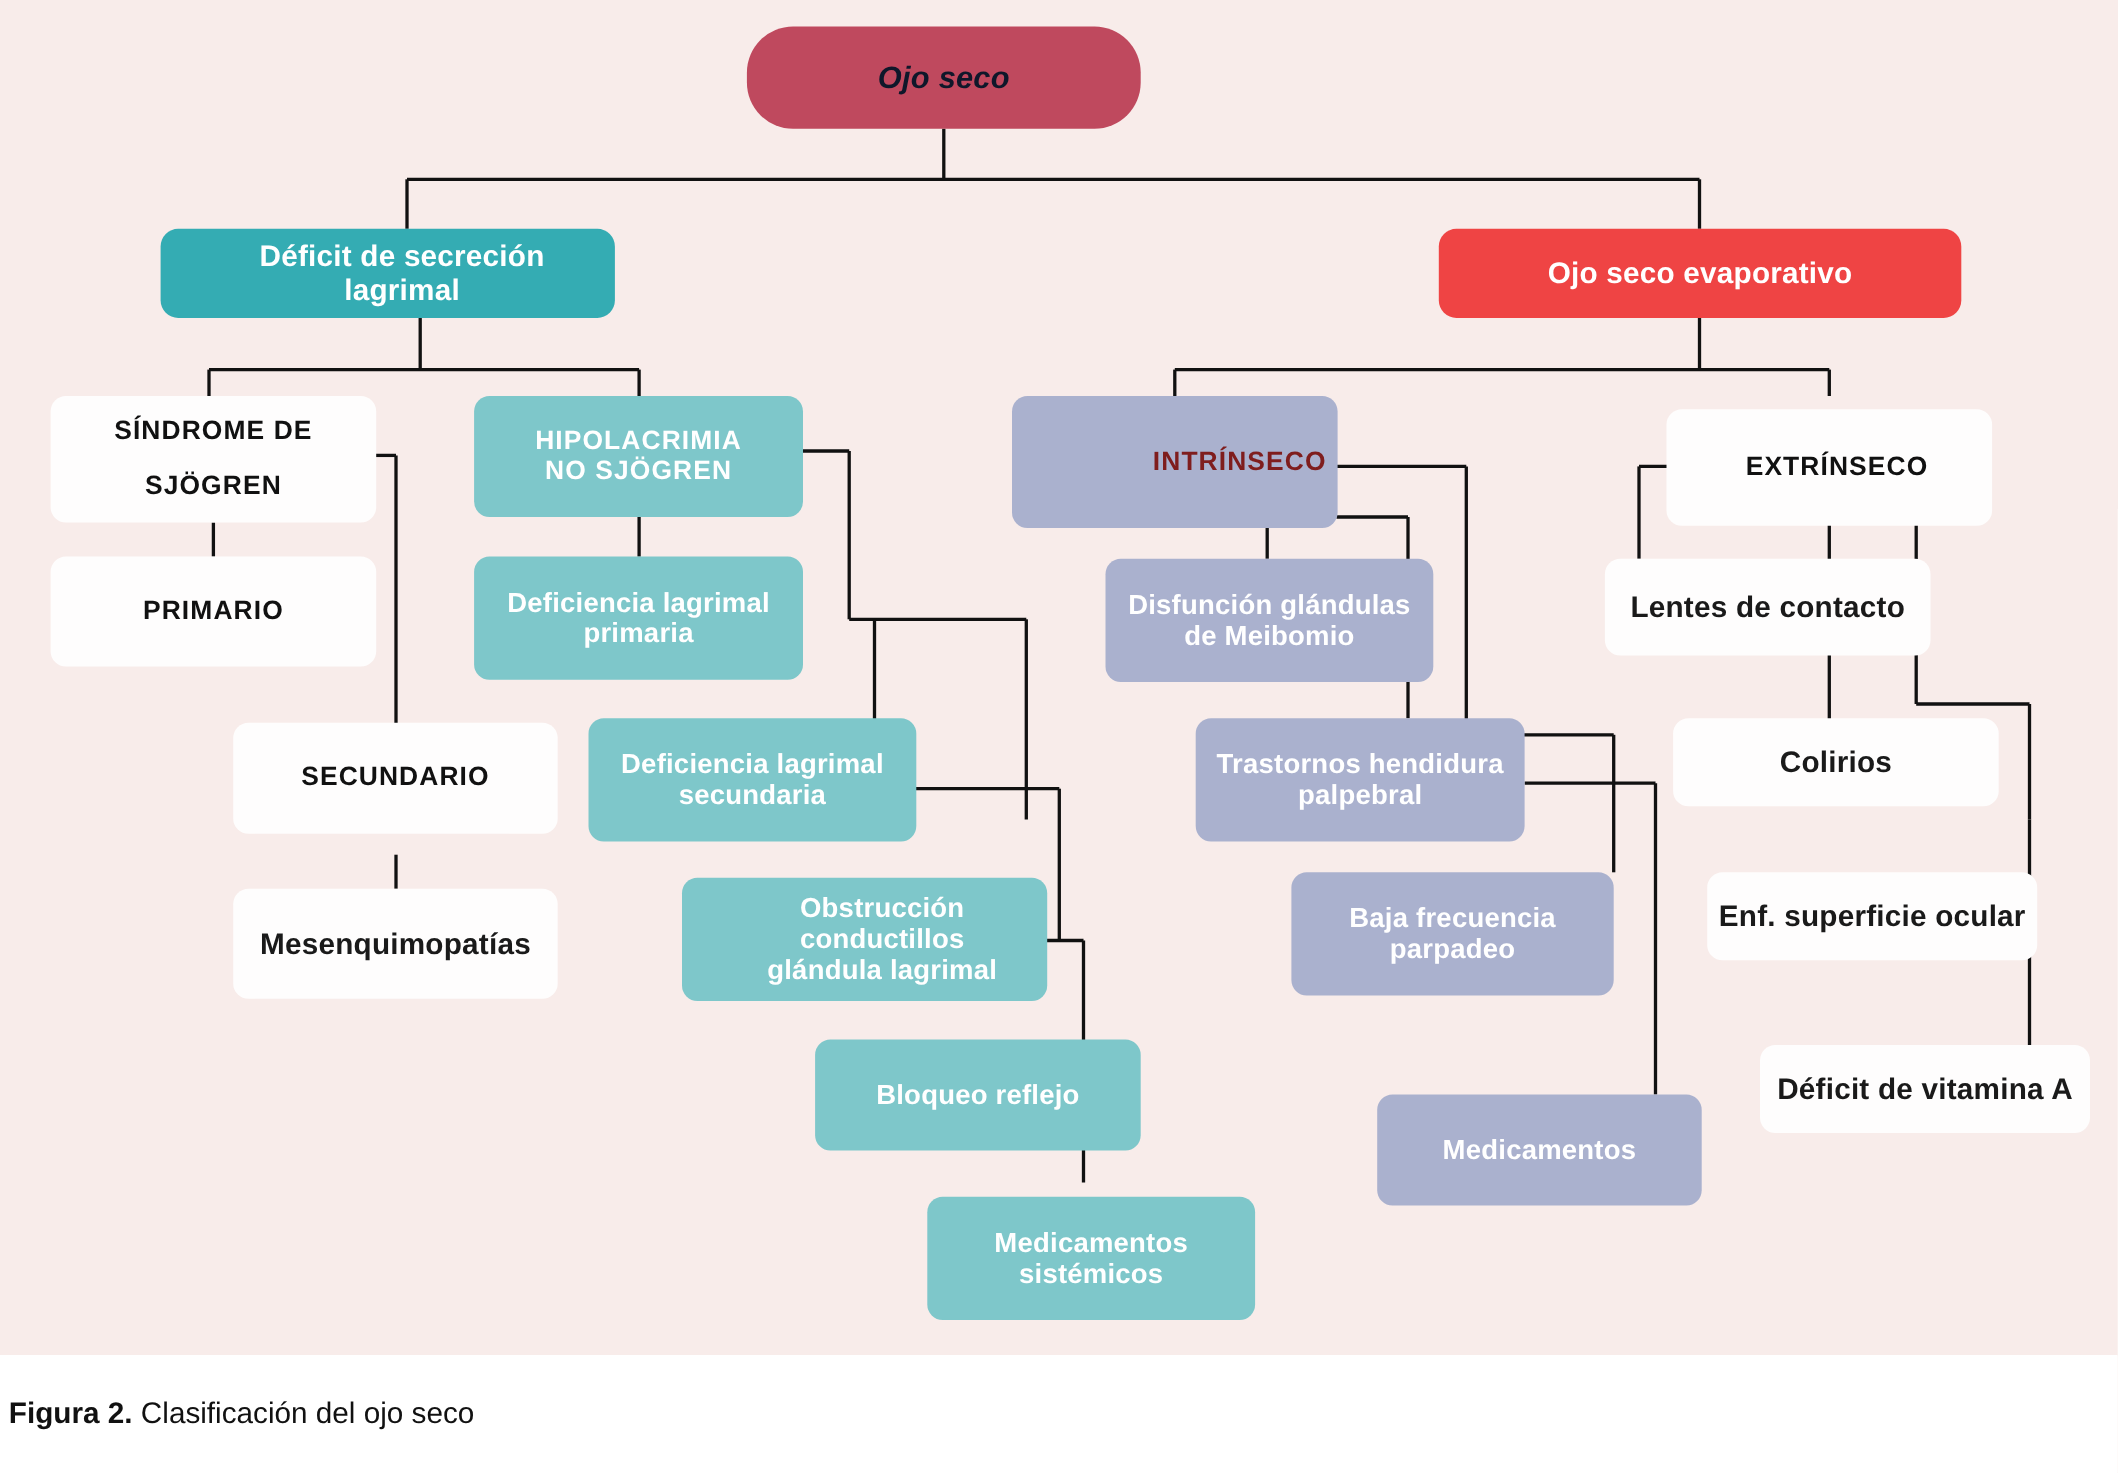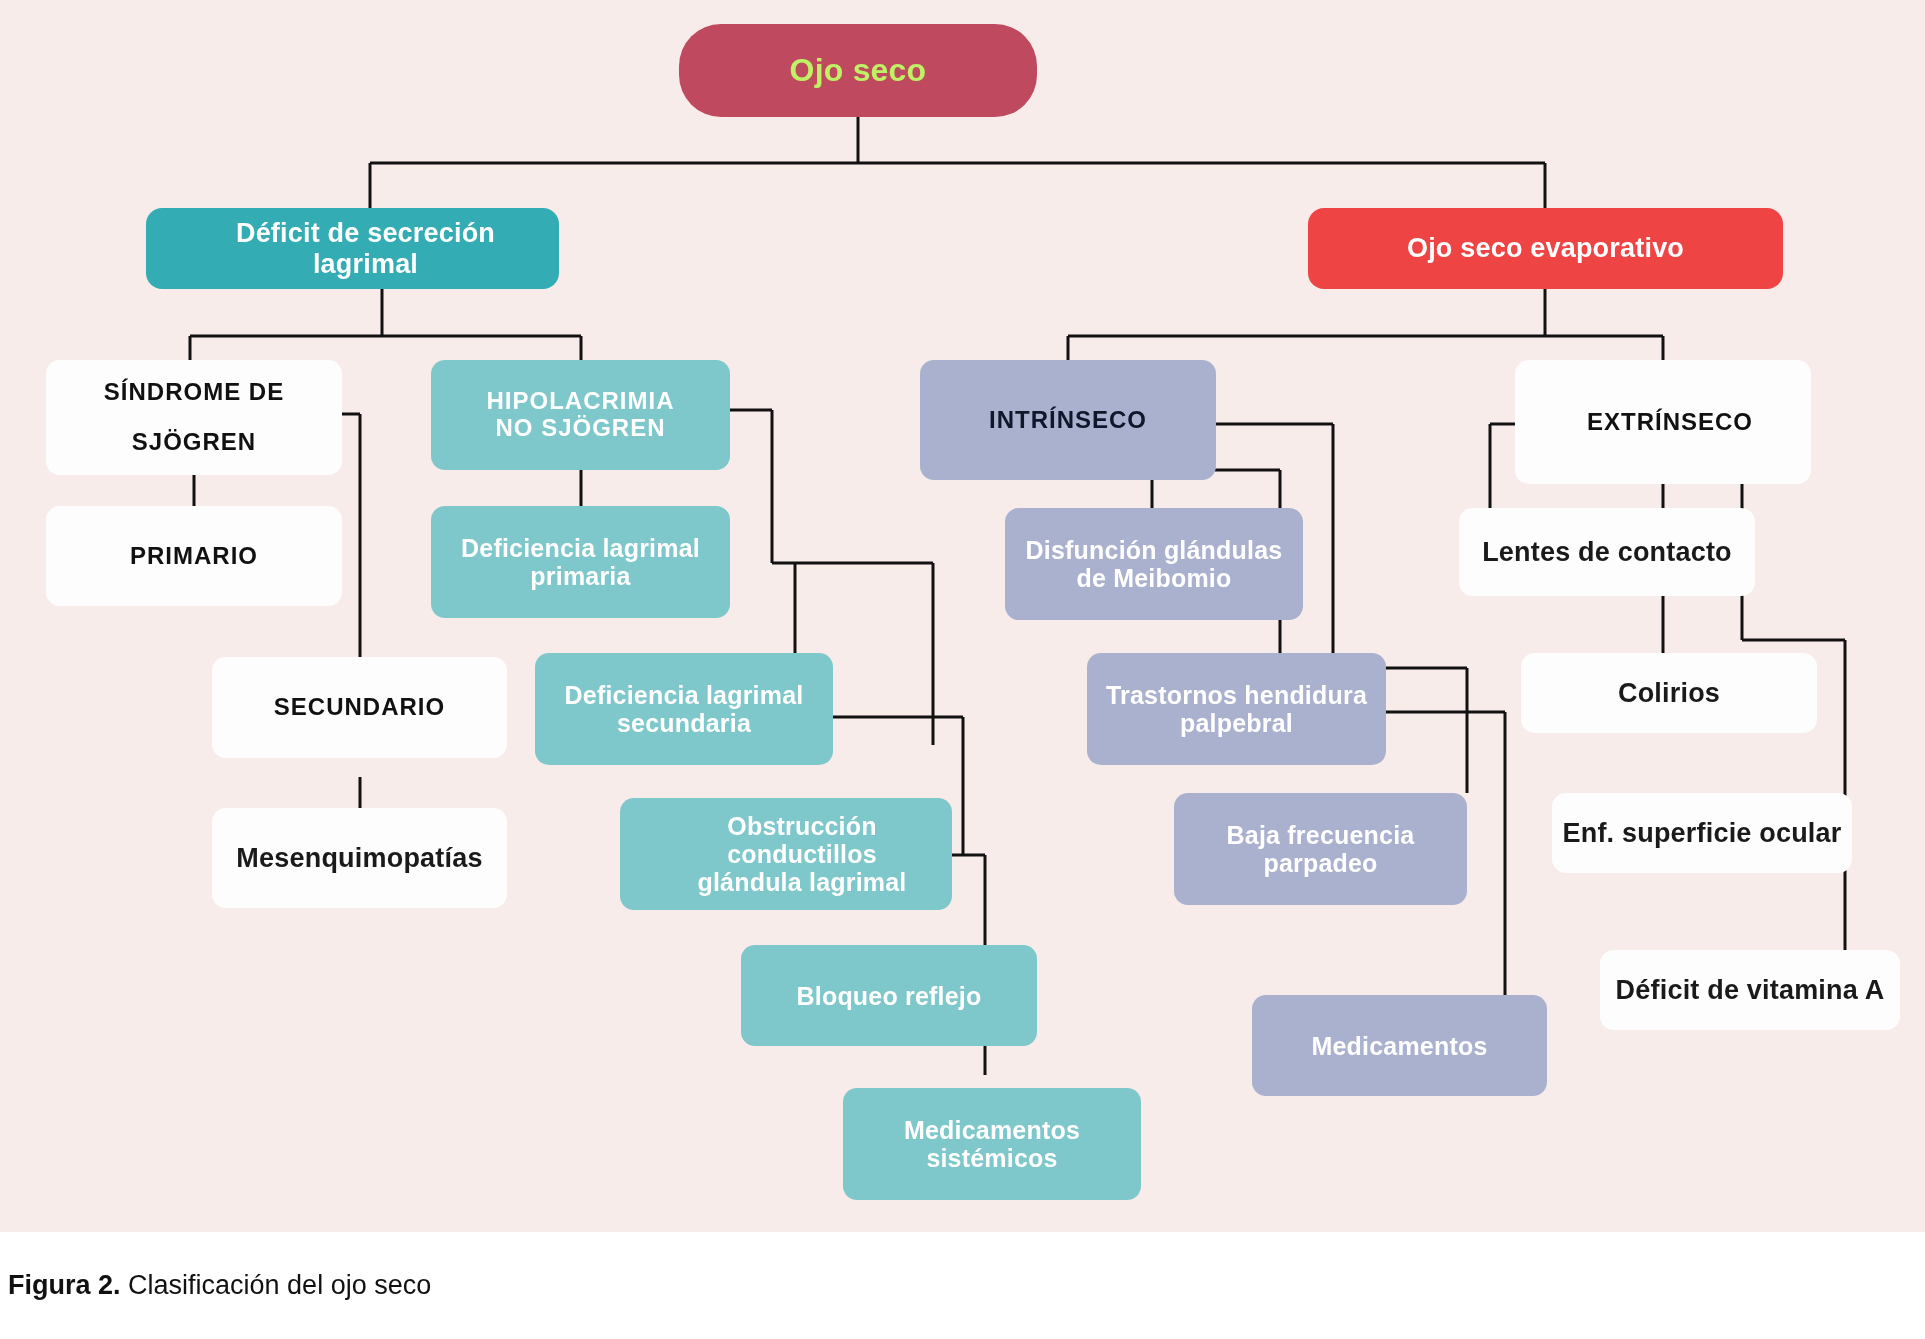--- a/index.html
+++ b/index.html
@@ -22,22 +22,22 @@
     box-sizing:border-box;
     display:flex;align-items:center;justify-content:center;
     text-align:center;
     border-radius:14px;
     line-height:1.12;
     padding:4px 10px;
     letter-spacing:0.2px;
   }
   .node span{display:block;width:100%;}
   .n-root{
-    background:#bf495e;color:#bef264;
-    font-size:32px;font-weight:600;border-radius:42px;
+    background:#bf495e;color:#0f172a;
+    font-size:28px;font-weight:600;border-radius:42px;font-style:italic;
   }
   .n-teal-head{
     background:#34acb3;color:#ffffff;
     font-size:27px;font-weight:700;border-radius:16px;
   }
   .n-purple-head{
     background:#ef4444;color:#ffffff;
     font-size:27px;font-weight:700;border-radius:16px;
   }
   .n-teal{
@@ -46,22 +46,22 @@
   }
   .n-teal-caps{
     background:#7ec7ca;color:#ffffff;
     font-size:24px;font-weight:700;letter-spacing:1px;
   }
   .n-purple{
     background:#aab1ce;color:#ffffff;
     font-size:25px;font-weight:600;
   }
   .n-purple-caps{
-    background:#aab1ce;color:#0f172a;
-    font-size:24px;font-weight:700;letter-spacing:1px;
+    background:#aab1ce;color:#7f1d1d;
+    font-size:24px;font-weight:700;letter-spacing:1px;text-align:right;
   }
   .n-white{
     background:#fefdfd;color:#1a1a1a;
     font-size:27px;font-weight:600;
   }
   .n-white-caps{
     background:#fefdfd;color:#111111;
     font-size:24px;font-weight:700;letter-spacing:1px;gap:23px;
   }
   #caption{
@@ -229,21 +229,21 @@
 
     <div class="node n-purple" style="left:1174px;top:793px;width:293px;height:112px;flex-direction:column;">
       <span>Baja frecuencia</span>
       <span>parpadeo</span>
     </div>
 
     <div class="node n-purple" style="left:1252px;top:995px;width:295px;height:101px;">
       <span>Medicamentos</span>
     </div>
 
-    <div class="node n-white-caps" style="left:1515px;top:360px;width:296px;height:124px;padding-left:24px;">
+    <div class="node n-white-caps" style="left:1515px;top:372px;width:296px;height:106px;padding-left:24px;">
       <span>EXTRÍNSECO</span>
     </div>
 
     <div class="node n-white" style="left:1459px;top:508px;width:296px;height:88px;">
       <span>Lentes de contacto</span>
     </div>
 
     <div class="node n-white" style="left:1521px;top:653px;width:296px;height:80px;">
       <span>Colirios</span>
     </div>

